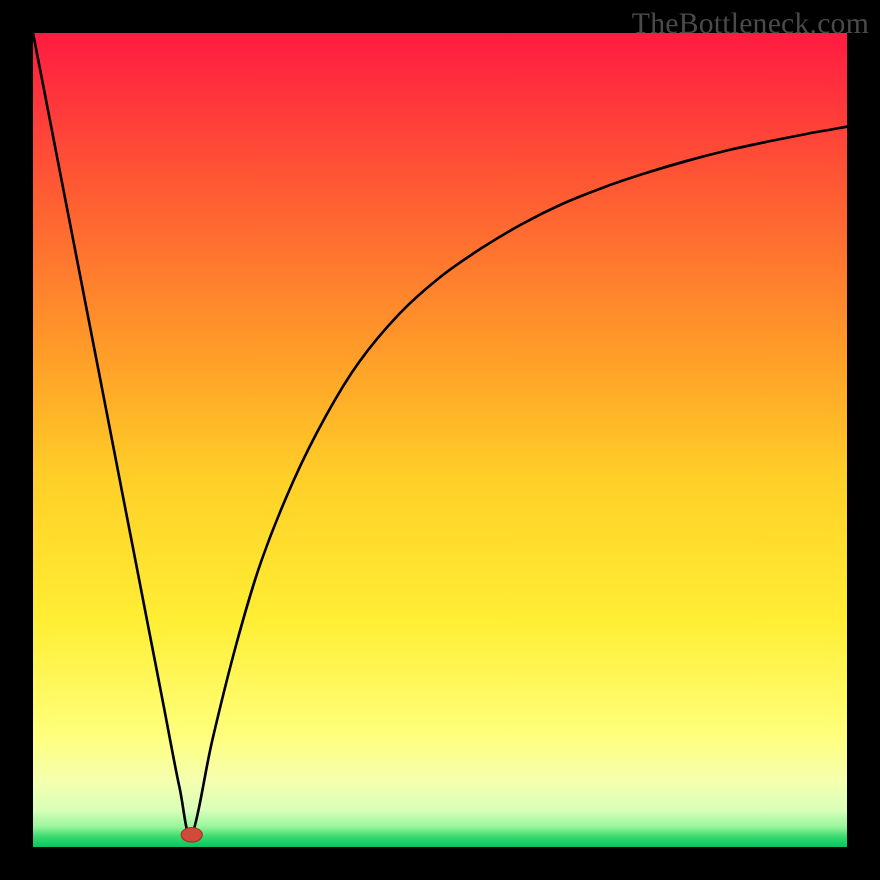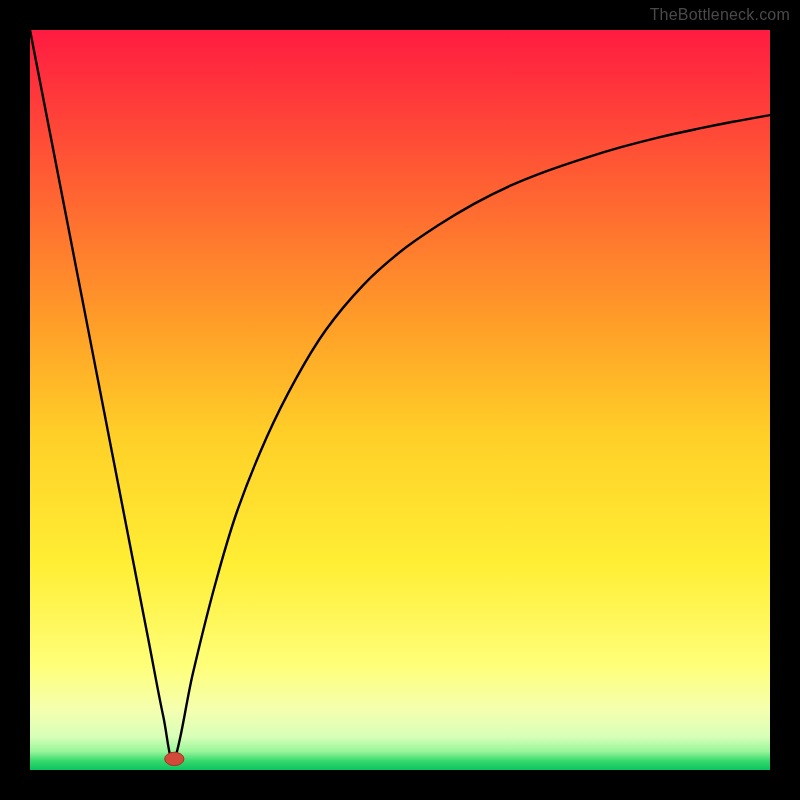--- a/index.html
+++ b/index.html
@@ -27,23 +27,24 @@
   }
   .gradient {
     position: absolute;
     left: 0; top: 0; right: 0; bottom: 0;
   }
   .watermark {
     position: absolute;
     top: 6px;
     right: 10px;
     color: #4a4a4a;
-    font-size: 16px;
+    font-size: 27px;
     font-weight: 500;
     letter-spacing: 0.2px;
+    font-family: Liberation Serif, serif;
   }
   svg.curve {
     position: absolute;
     left: 0; top: 0;
     width: 740px;
     height: 740px;
   }
 </style>
 </head>
 <body>

